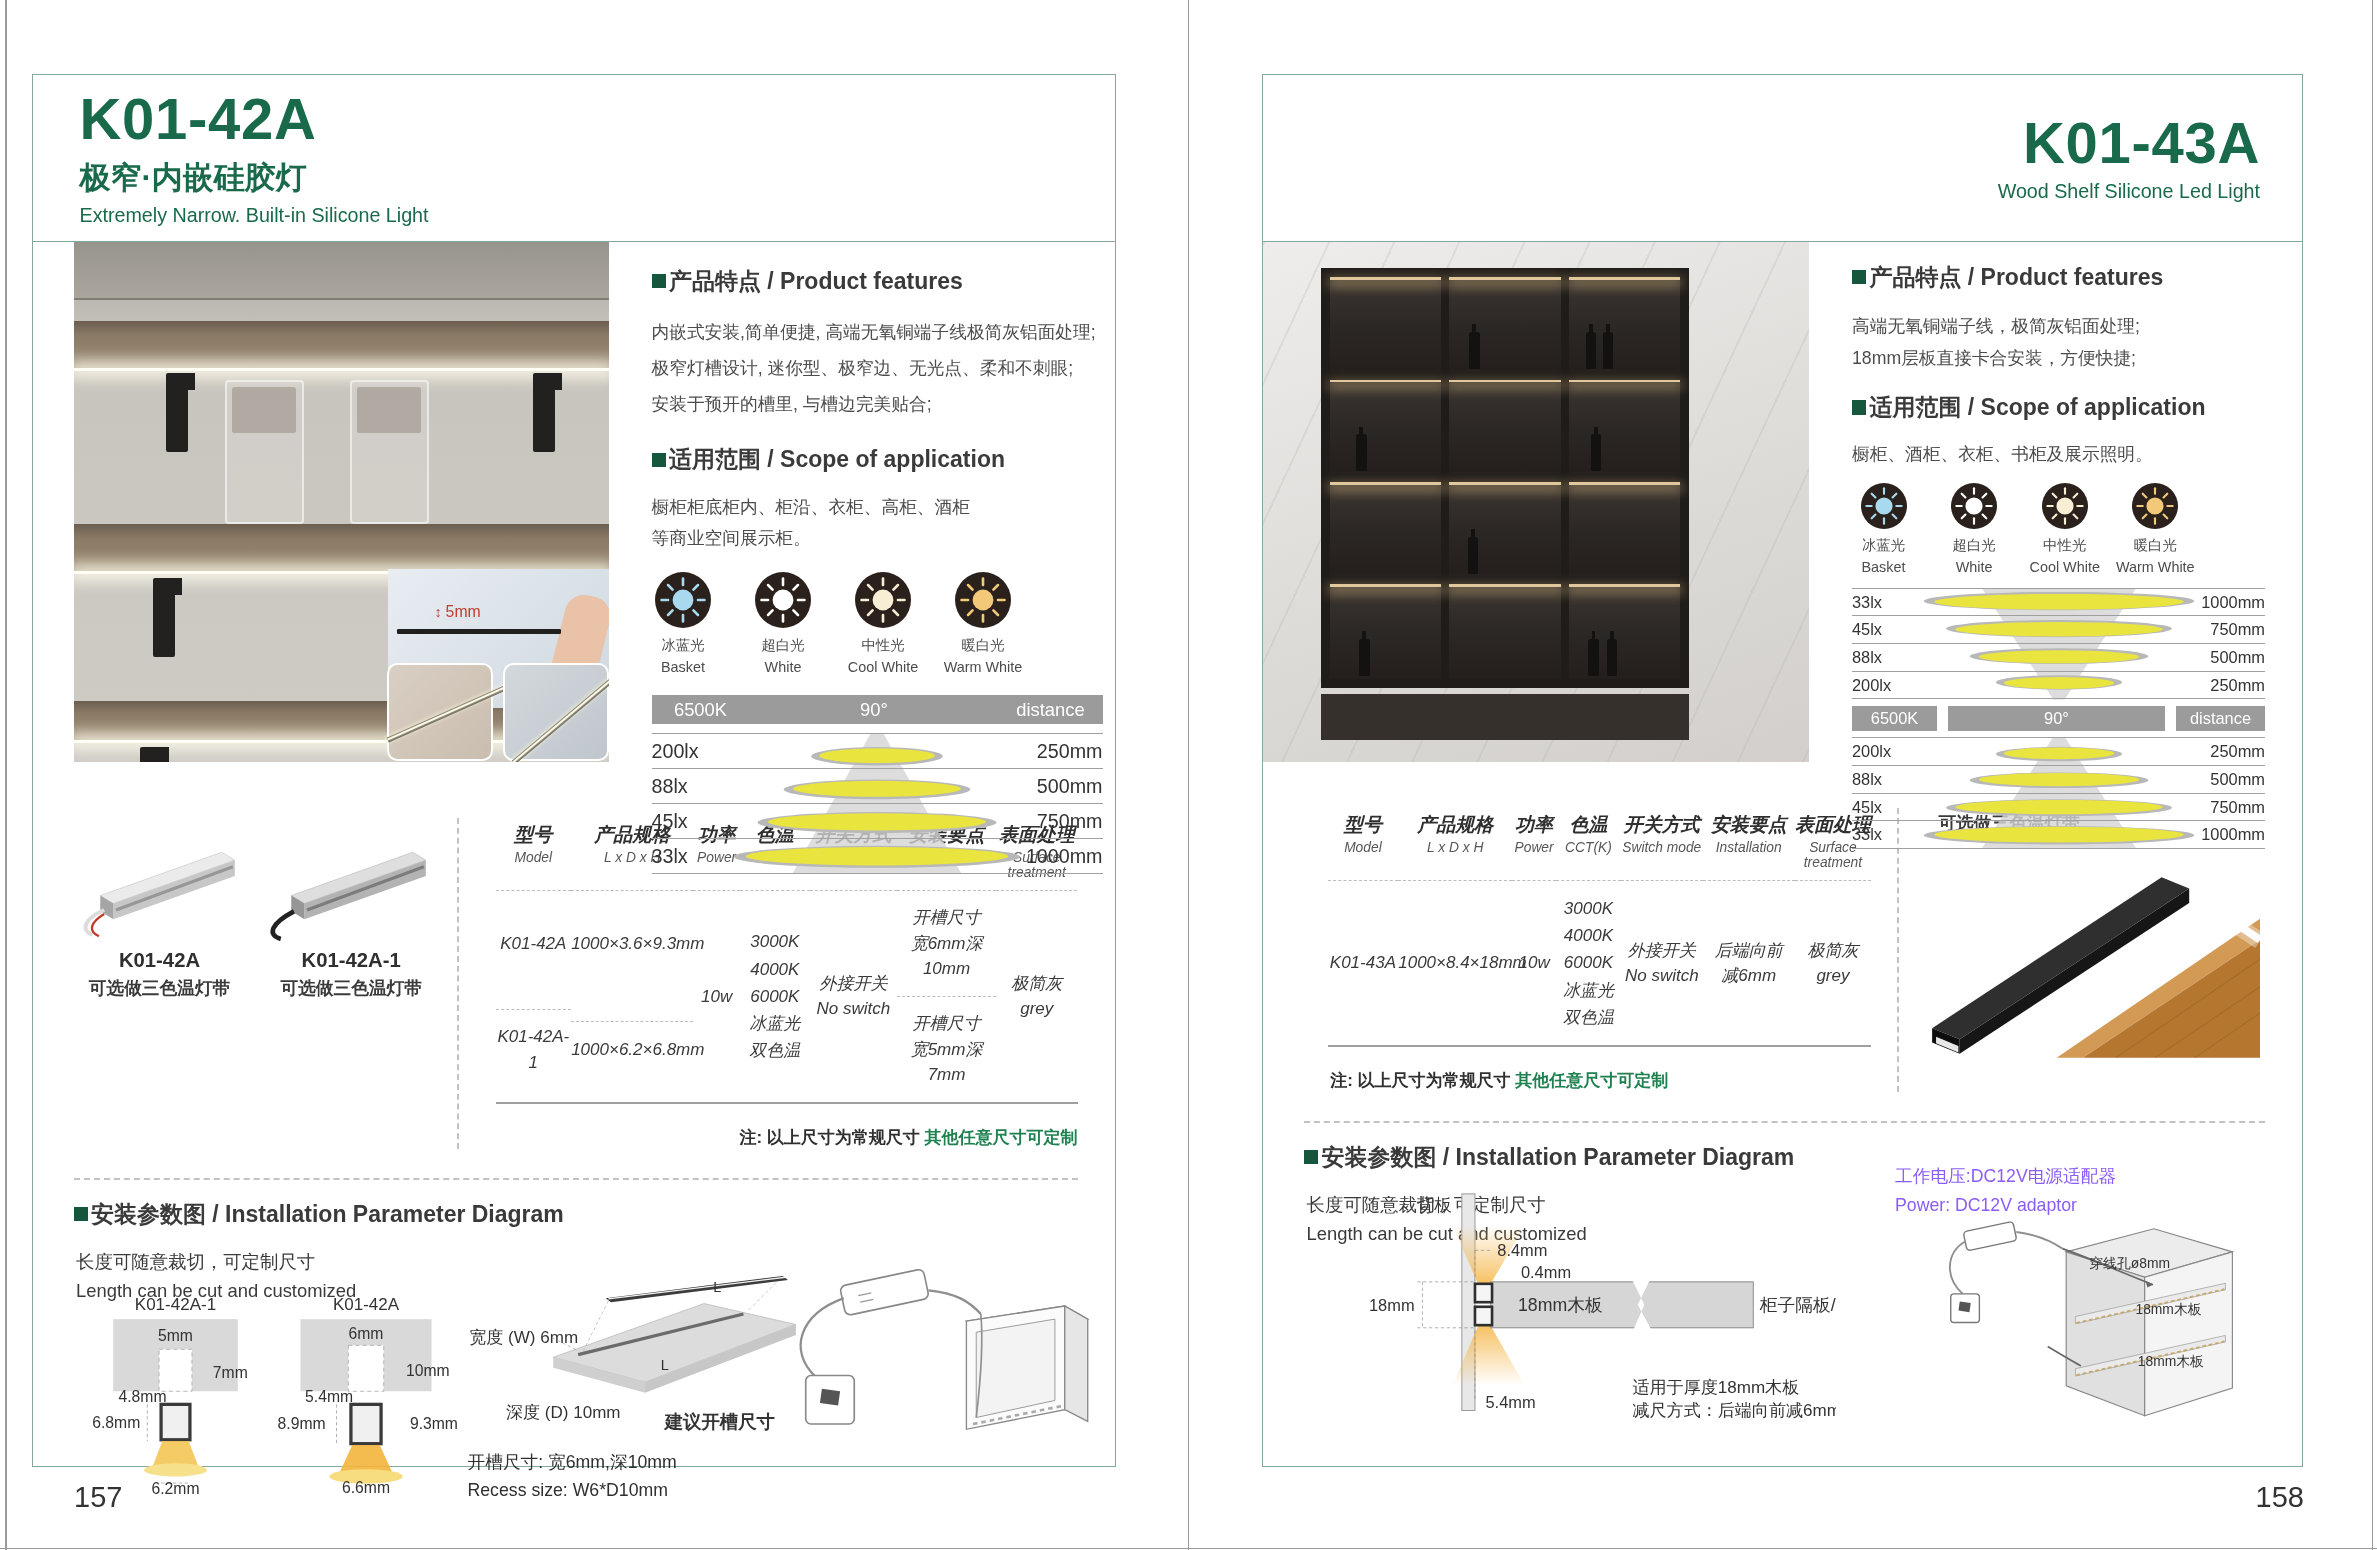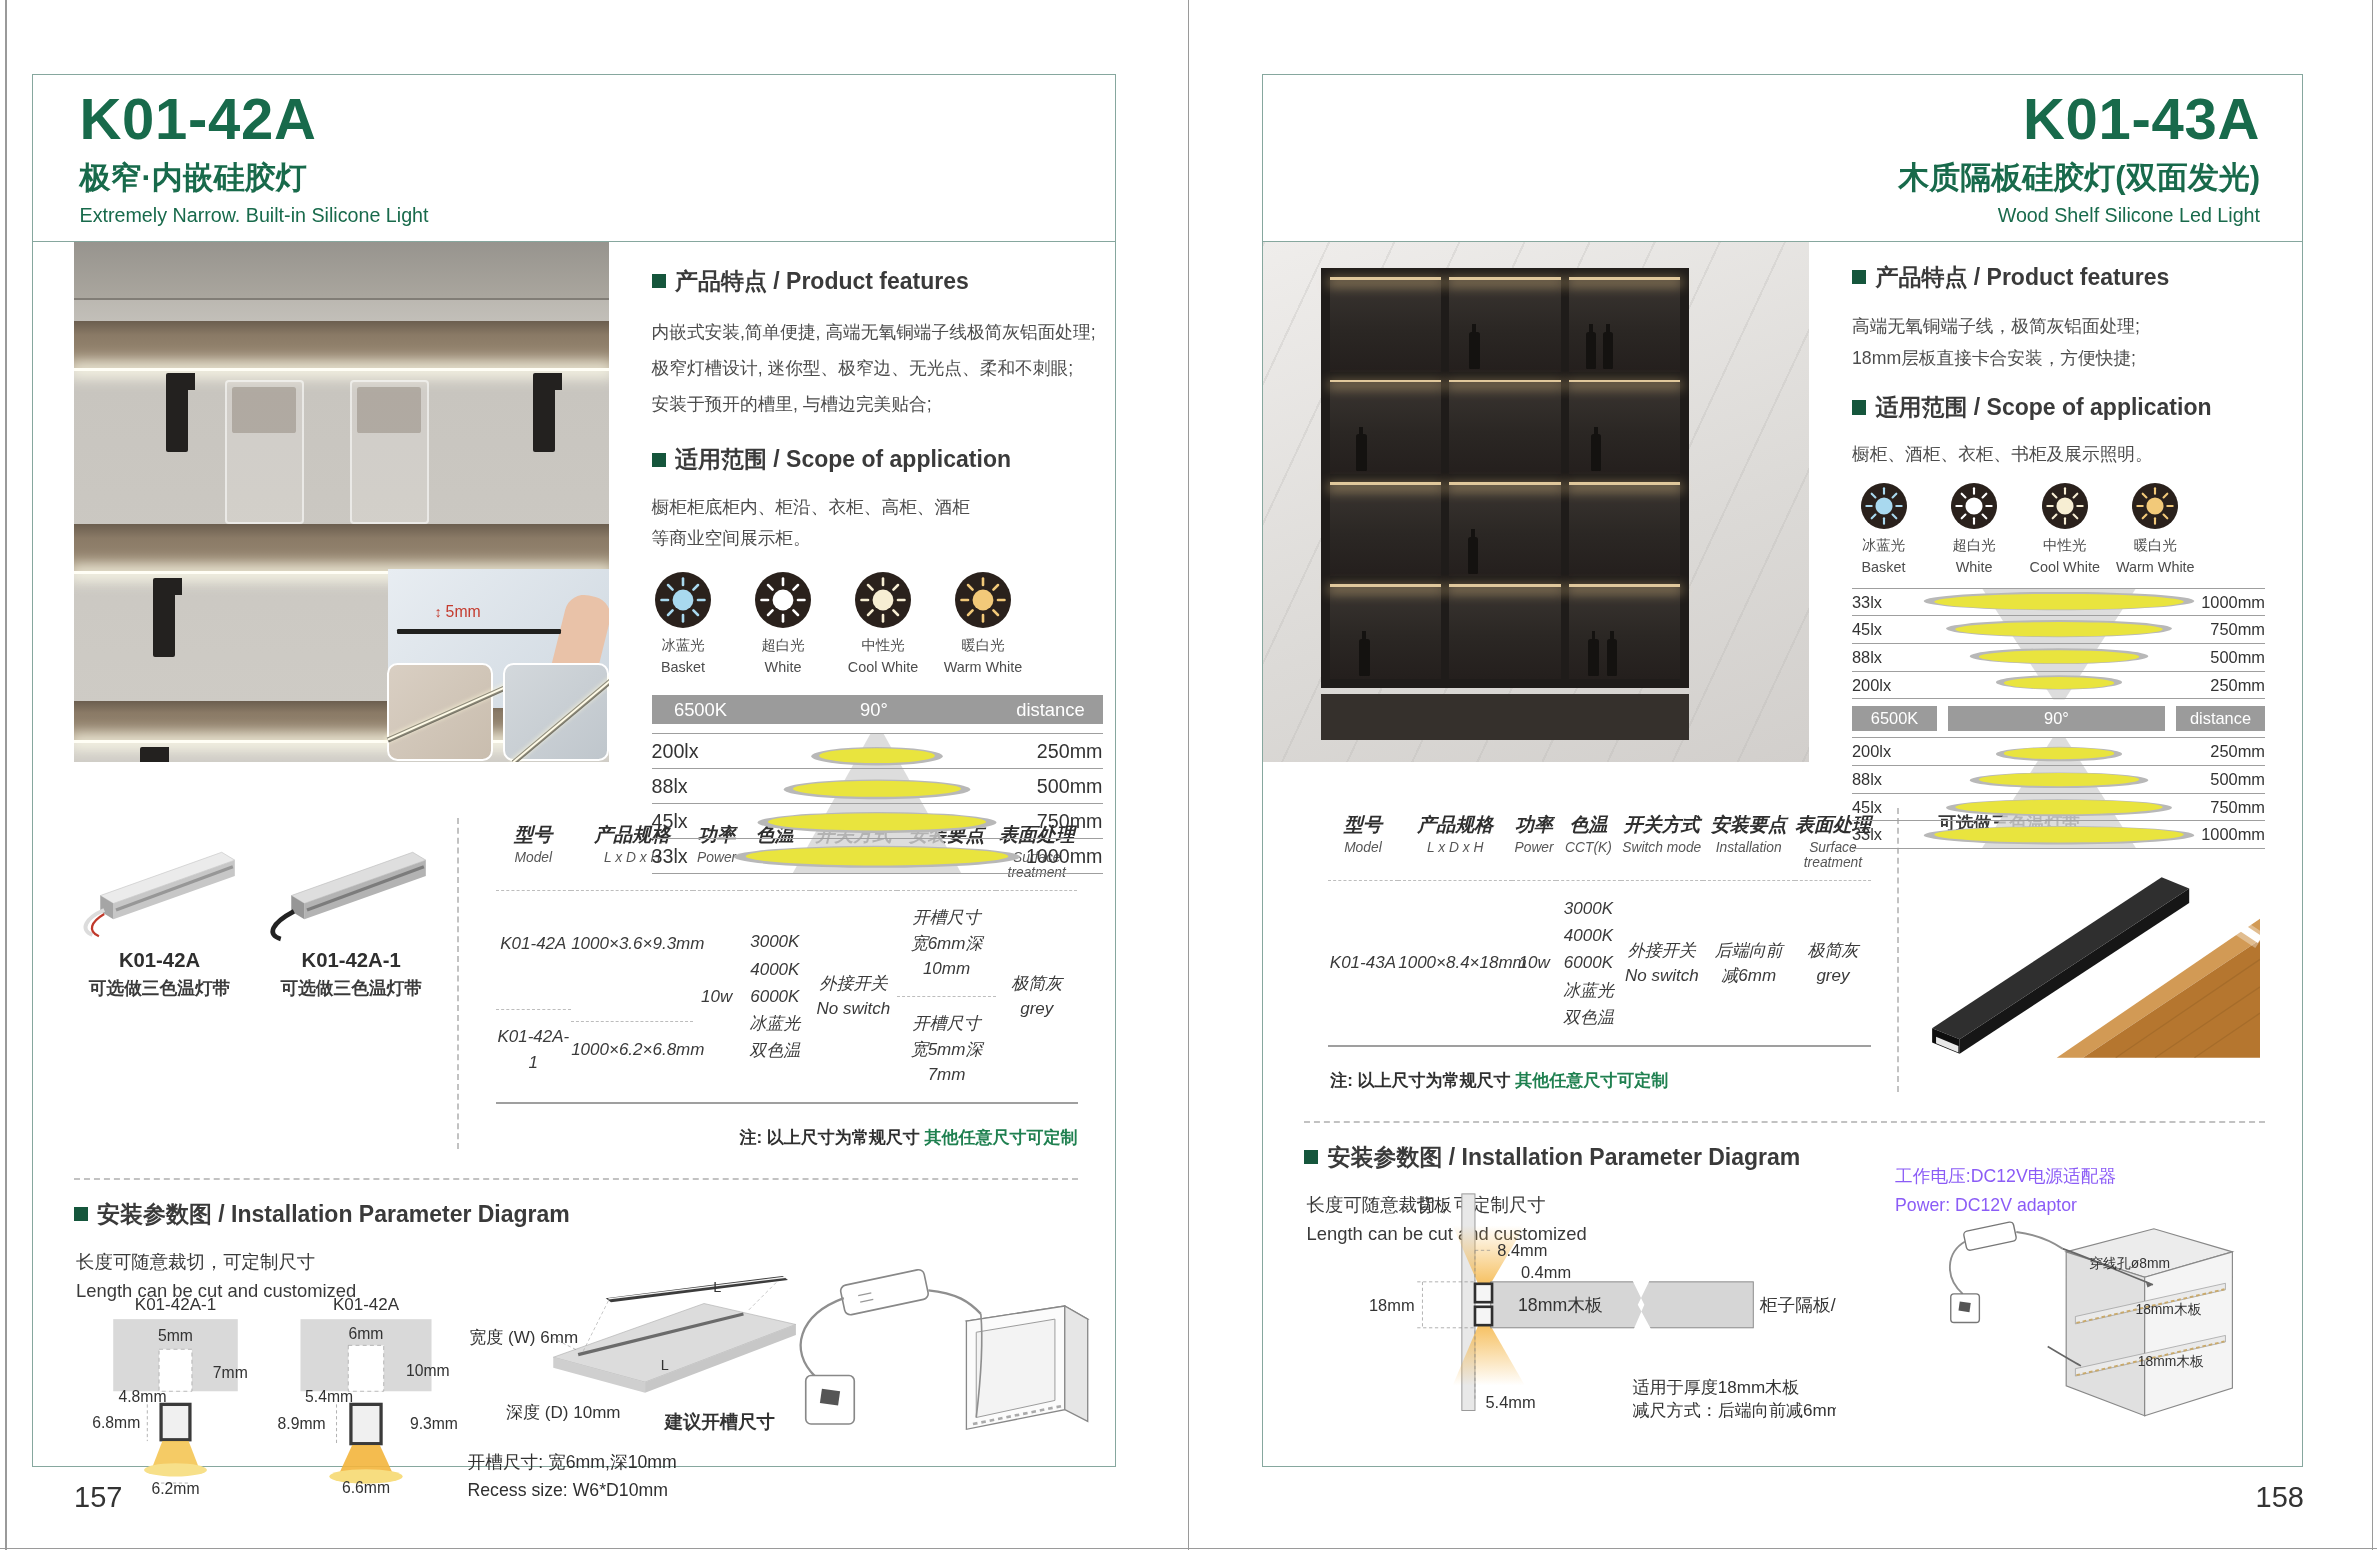--- a/index.html
+++ b/index.html
@@ -56,21 +56,21 @@
     background:repeating-linear-gradient(115deg, rgba(180,178,175,.25) 0 2px, transparent 2px 59px);}
   .cab{position:absolute; left:58px; top:26px; width:368px; height:420px; background:#1f1c1a; padding:9.2px;
     display:grid; grid-template-columns:1fr 1fr 1fr; grid-template-rows:1fr 1fr 1fr 1fr; gap:7.9px;}
   .cell{position:relative; background:linear-gradient(180deg,#3a3531 0%,#2b2724 55%,#241f1d);}
   .cell:before{content:""; position:absolute; left:0; top:0; width:100%; height:2.6px; background:#f3d9a8; box-shadow:0 3.9px 11.8px 2.6px rgba(243,205,140,.55); opacity:.9;}
   .bottle{position:absolute; bottom:2.6px; width:10.5px; height:37px; background:#141210; border-radius:2.6px 2.6px 1.3px 1.3px;}
   .bottle:before{content:""; position:absolute; top:-7.9px; left:3.3px; width:3.9px; height:9.2px; background:#141210;}
   .cab-base{position:absolute; left:58px; top:452px; width:368px; height:46px; background:#35302c;}
 
   .col{flex:1; padding:23.6px 37px 0 43px;}
-  .sec-head{display:flex; align-items:center; gap:9px; margin-bottom:17px;}
+  .sec-head{display:flex; align-items:center; gap:3px; margin-bottom:17px;}
   .sec-head .sq{width:14.4px; height:14.4px; background:var(--sq); flex:none;}
   .sec-head .t{font-size:23px; font-weight:bold; color:#3a3a3a;}
   .feat{font-size:17.7px; color:#4c4c4c; line-height:2.05;}
   .gap1{height:22px;}
   .gap2{height:17px;}
 
   .icons{display:flex; gap:37px; margin:19.7px 0 17px 0;}
   .icon-item{display:flex; flex-direction:column; align-items:center; width:63px; text-align:center;}
   .icon-item .cap{font-size:14.4px; color:#4c4c4c; margin-top:6.6px; line-height:1.5; white-space:nowrap;}
   .badges{display:flex; align-items:center; margin-top:7.9px;}
@@ -455,21 +455,20 @@
         <line x1="340" y1="262" x2="478" y2="234" stroke="#aaa" stroke-width="4" stroke-dasharray="7 6"></line>
         <path d="M352,94 C356,140 350,210 345,252" stroke="#8f8f8f" stroke-width="2.5" fill="none"></path>
       </svg>
     </div>
   </section>
   <div class="pnum l">157</div>
 
   <section class="page pg-right">
     <header class="phead r">
       <div class="model-title">K01-43A</div>
-      <div class="title-cn">木质隔板硅胶灯(双面发光)</div>
       <div class="title-en">Wood Shelf Silicone Led Light</div>
     </header>
 
     <div class="row1">
       <div class="photo photo-r">
         <div class="marble"></div>
         <div class="cab">
           <div class="cell"></div>
             <div class="cell">
               <div class="bottle" style="left:19.7px;"></div>

